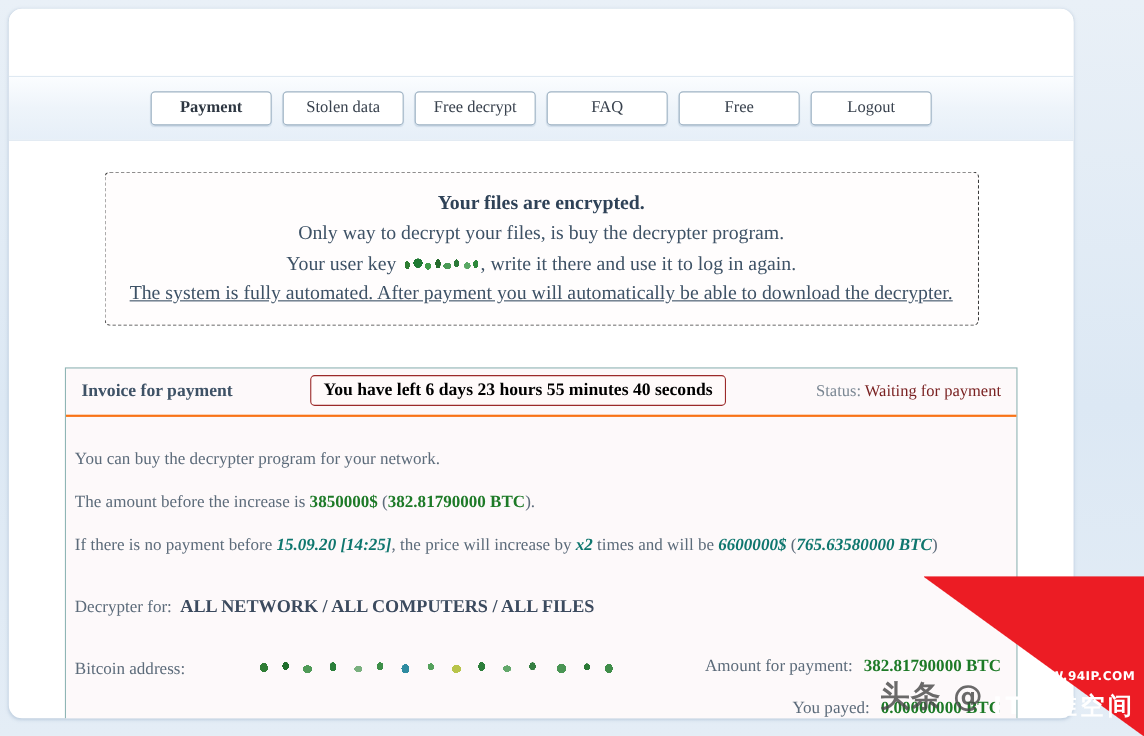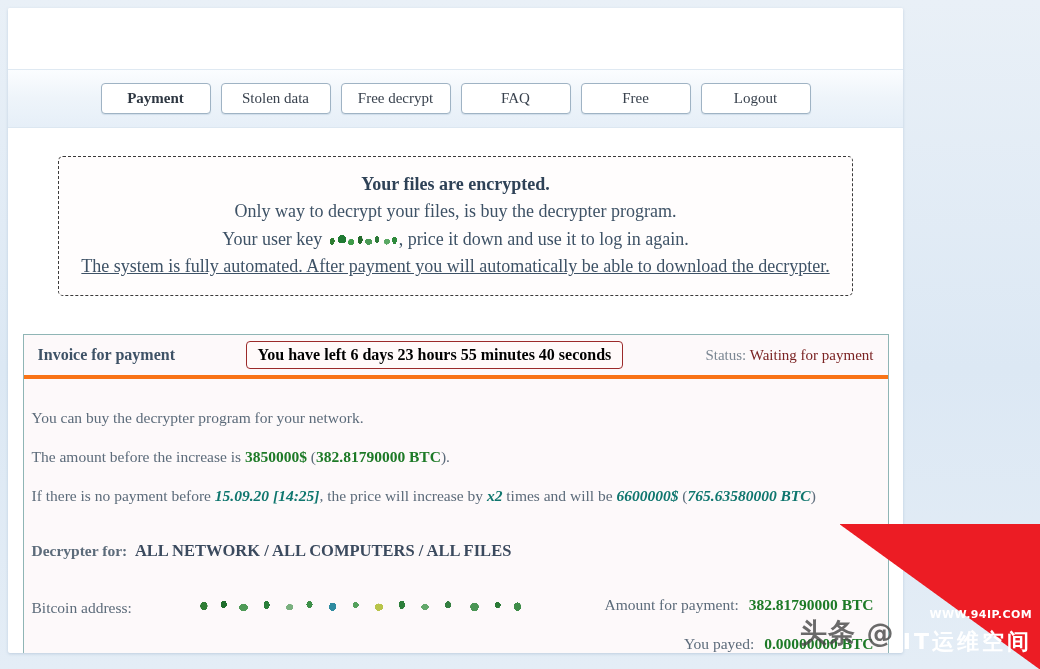--- a/index.html
+++ b/index.html
@@ -11,23 +11,23 @@
   }
   #page {
     position:relative;
     width:1040px; height:669px;
     background:linear-gradient(180deg,#e9f0f7 0%,#dce8f4 55%,#e4edf6 100%);
   }
   
   #app {
     position:absolute;
     left:8px; top:8px;
-    width:895px; height:645px;
+    width:968px; height:645px;
     background:#ffffff;
-    border-radius:2px;
+    border-radius:12px;
     box-shadow:0 1px 3px rgba(120,150,180,.35);
     overflow:hidden;
   }
   
   #header {
     height:62px;
     background:#ffffff;
     border-bottom:1px solid #dfe9f2;
   }
   
@@ -91,21 +91,21 @@
   
   #invwrap { padding:38px 0 0 0; display:flex; justify-content:center; }
   #invoice {
     width:866px;
     border:1px solid #8fb5b5;
     background:#fdf9fa;
   }
   #invhead {
     position:relative;
     height:44px;
-    border-bottom:4px solid #f97316;
+    border-bottom:2px solid #f97316;
     display:flex;
     align-items:center;
     padding:0 14px;
   }
   #invtitle {
     font-size:16px; font-weight:bold; color:#3e5266;
     white-space:nowrap;
   }
   #countdownbox {
     position:absolute;
@@ -123,21 +123,21 @@
     font-size:15px; color:#7b8793;
     white-space:nowrap;
   }
   #statuswrap .sval { color:#7a2222; }
 
   #invbody { padding:20px 8px 26px 8px; }
   .irow { font-size:15.5px; color:#5c6b7a; line-height:1.6; padding:7px 0 7px 0; }
   .g { color:#1d7a27; font-weight:bold; }
   .r { color:#0f766e; font-weight:bold;font-style:italic; }
   .darkb { color:#3b4a5e; font-weight:bold; font-size:16.5px; }
-  .dec-label { font-size:15.5px; color:#5c6b7a;font-weight:bold; }
+  .dec-label { font-size:15.5px; color:#5c6b7a; }
 
   #decrow { padding-top:22px; }
   #btcrow {
     padding-top:20px;
     display:flex; align-items:flex-start;gap:48px;
   }
   #btclabel { font-size:15.5px; color:#5c6b7a; padding-top:8px; white-space:nowrap; }
   .redact-addr {
     display:inline-block;
     width:330px; height:14px;
@@ -219,21 +219,21 @@
       <div class="navbtn">Free</div>
       <div class="navbtn">Logout</div>
     </div>
 
     <div id="warnwrap">
       <div id="warnbox">
         <div class="wline strong">Your files are encrypted.</div>
         <div class="wline">Only way to decrypt your files, is buy the decrypter program.</div>
         <div class="wline">
           <span>Your user key</span>
-          <span class="redact-key"></span><span>, price it down and use it to log in again.</span>
+          <span class="redact-key"></span><span>, write it there and use it to log in again.</span>
         </div>
         <div class="wline ul">The system is fully automated. After payment you will automatically be able to download the decrypter.</div>
       </div>
     </div>
 
     <div id="invwrap">
       <div id="invoice">
 
         <div id="invhead">
           <div id="invtitle">Invoice for payment</div>

